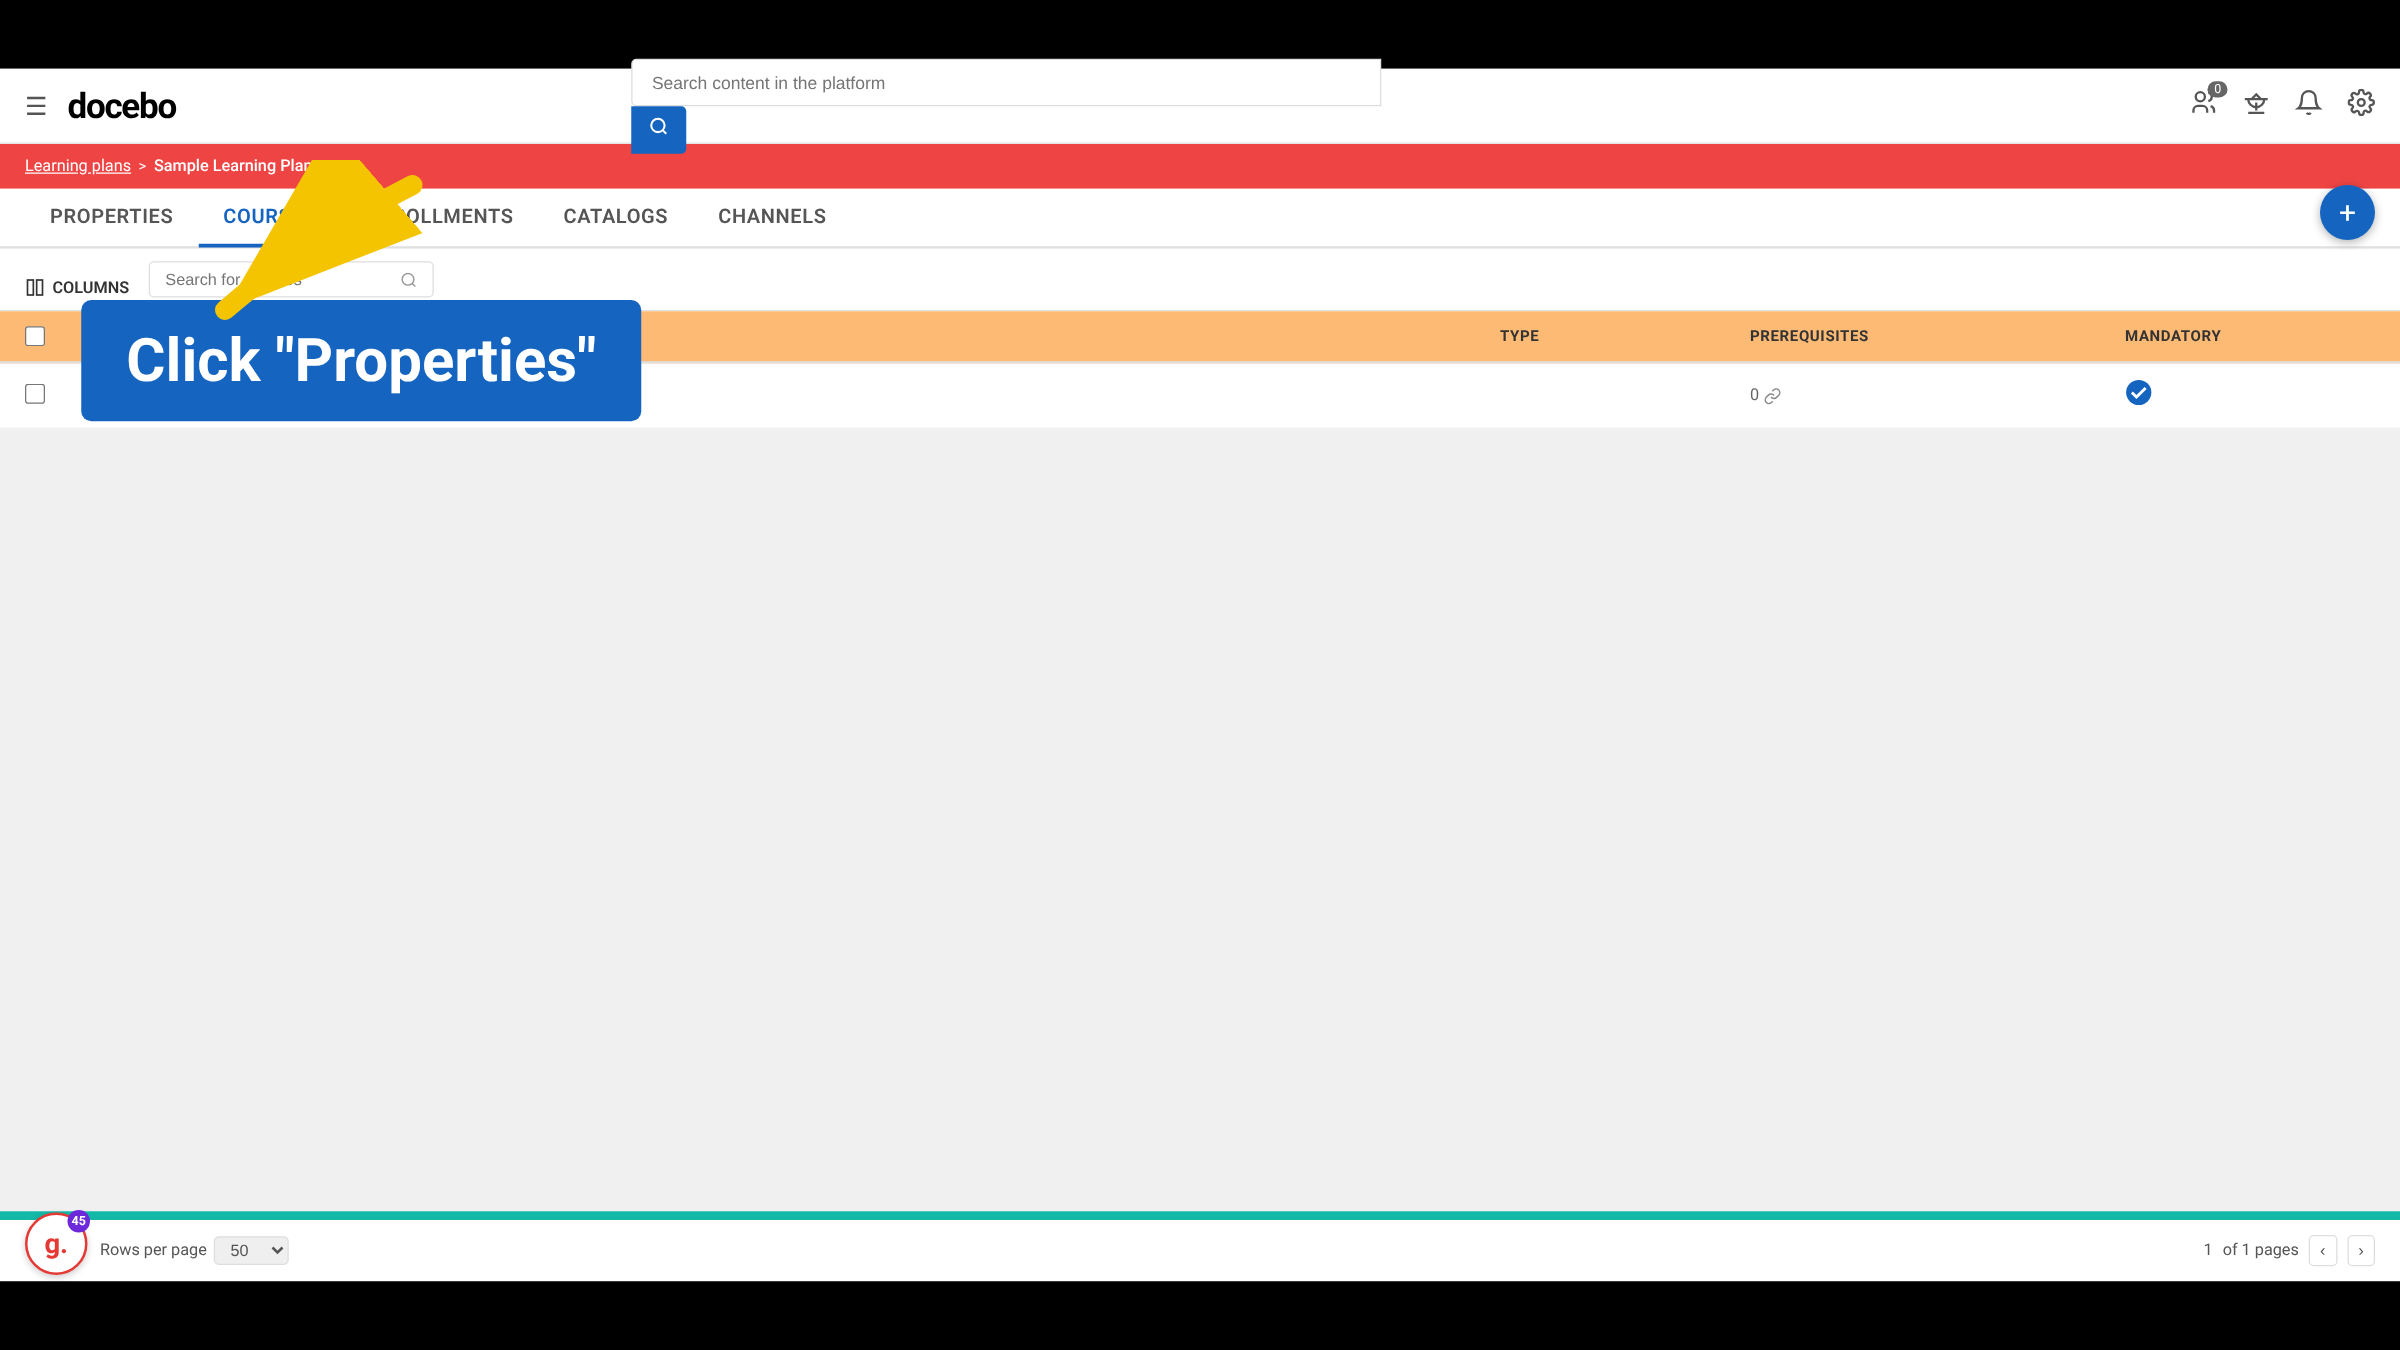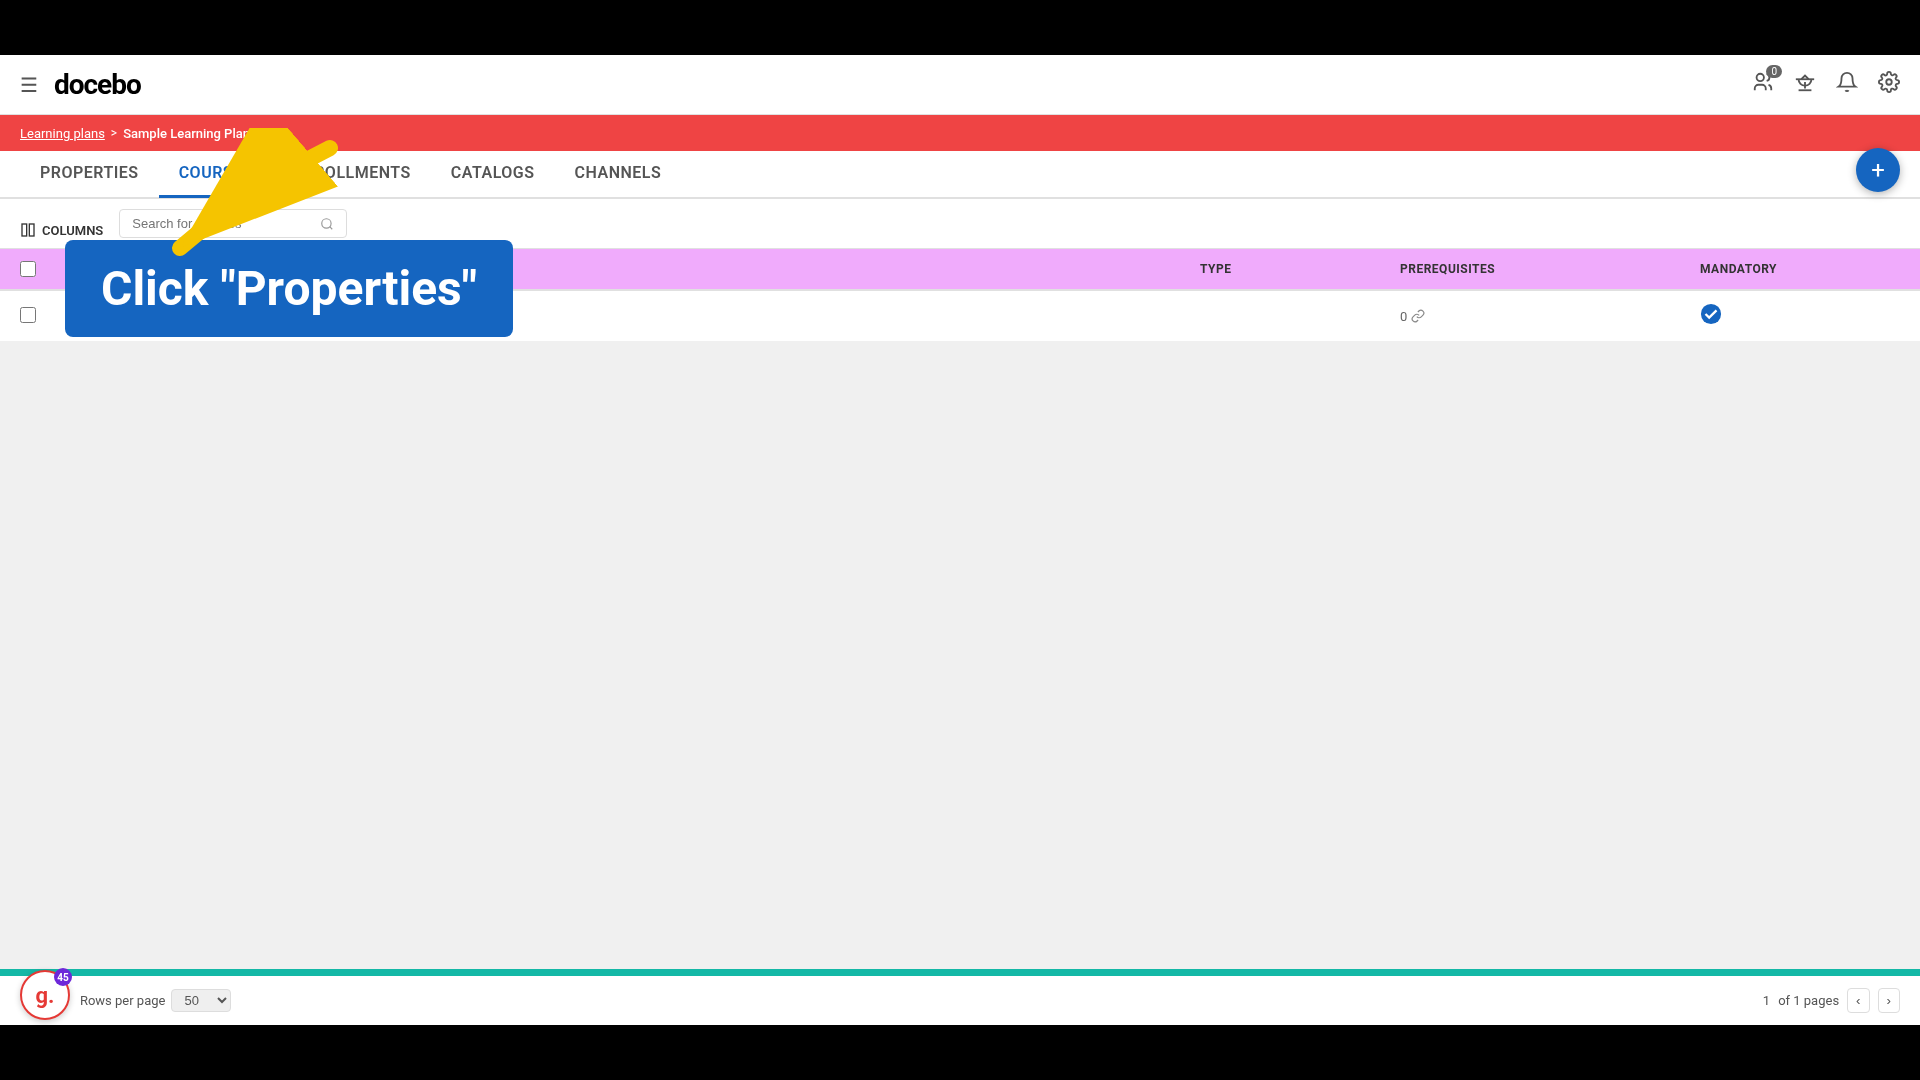--- a/index.html
+++ b/index.html
@@ -36,21 +36,21 @@
     .add-fab { position: fixed; top: 148px; right: 20px; width: 44px; height: 44px; background: #1565c0; border-radius: 50%; display: flex; align-items: center; justify-content: center; color: #fff; font-size: 24px; cursor: pointer; box-shadow: 0 2px 8px rgba(0,0,0,0.3); z-index: 100; }
 
     
     .toolbar { background: #fff; padding: 10px 20px; display: flex; align-items: flex-end; gap: 16px; border-bottom: 1px solid #e0e0e0; }
     .columns-btn { display: flex; align-items: center; gap: 6px; font-size: 13px; font-weight: 600; color: #333; cursor: pointer; text-transform: uppercase; }
     .search-courses { display: flex; align-items: center; gap: 8px; padding: 6px 12px; border: 1px solid #ddd; border-radius: 4px; background: #fff; }
     .search-courses input { border: none; outline: none; font-size: 13px; color: #999; width: 180px; }
 
     
     .table-container { background: #fff; margin: 0; }
-    .table-header { display: grid; grid-template-columns: 50px 80px 1fr 200px 300px 200px; align-items: center; padding: 12px 20px; border-bottom: 2px solid #e0e0e0; background: #f0abfc; }
+    .table-header { display: grid; grid-template-columns: 50px 80px 1fr 200px 300px 200px; align-items: center; padding: 12px 20px; border-bottom: 2px solid #e0e0e0; background: #fdba74; }
     .table-header-cell { font-size: 12px; font-weight: 700; color: #333; text-transform: uppercase; letter-spacing: 0.5px; display: flex; align-items: center; gap: 4px; }
     .sort-icon { font-size: 10px; color: #666; }
     .table-row { display: grid; grid-template-columns: 50px 80px 1fr 200px 300px 200px; align-items: center; padding: 12px 20px; border-bottom: 1px solid #f0f0f0; background: #fff; }
     .table-cell { font-size: 13px; color: #333; }
     .checkbox { width: 16px; height: 16px; border: 2px solid #999; border-radius: 2px; cursor: pointer; }
     .link-icon { display: inline-flex; align-items: center; gap: 4px; font-size: 13px; color: #666; }
     .mandatory-check { color: #1565c0; font-size: 18px; }
 
     
     .main-content { background: #f0f0f0; min-height: 500px; }
@@ -75,20 +75,29 @@
   </style>
 </head>
 <body>
 
 <div class="top-black-bar"></div>
 
 <div class="header">
   <span class="hamburger-icon">☰</span>
   <div class="logo">
     <span>docebo</span>
+  </div>
+  <div class="search-bar">
+    <input type="text" placeholder="Search content in the platform" style="">
+    <button class="search-btn">
+      <svg width="16" height="16" viewBox="0 0 24 24" fill="none" stroke="white" stroke-width="2.5">
+          <circle cx="11" cy="11" r="8"></circle>
+          <line x1="21" y1="21" x2="16.65" y2="16.65"></line>
+        </svg>
+    </button>
   </div>
   <div class="header-right">
     <div class="header-icon">
       <svg width="22" height="22" viewBox="0 0 24 24" fill="none" stroke="#555" stroke-width="2">
           <circle cx="9" cy="7" r="4"></circle>
           <path d="M3 21v-2a4 4 0 0 1 4-4h4a4 4 0 0 1 4 4v2"></path>
           <path d="M16 3.13a4 4 0 0 1 0 7.75"></path>
           <path d="M21 21v-2a4 4 0 0 0-3-3.87"></path>
         </svg>
       <span class="badge">0</span>

